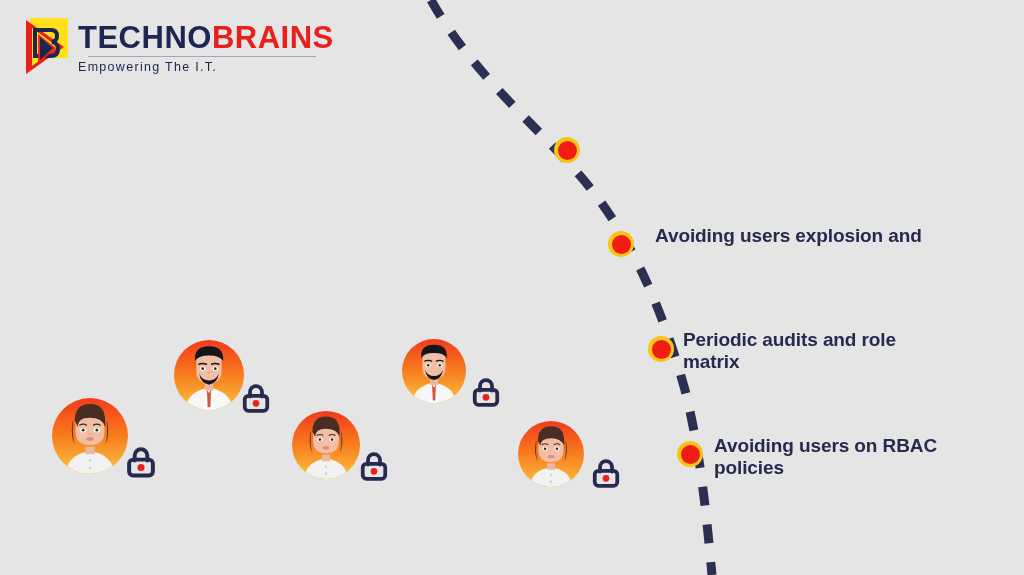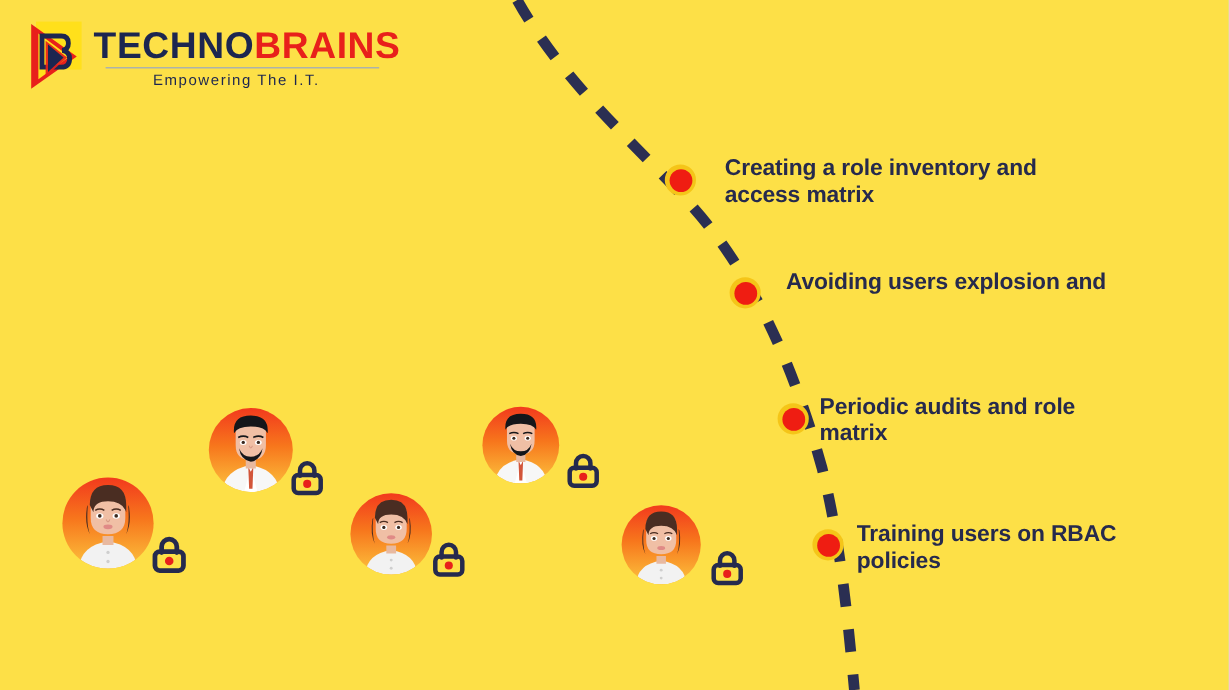--- a/index.html
+++ b/index.html
@@ -10,21 +10,21 @@
     width: 1024px;
     height: 575px;
     background: #b9e5fd;
     font-family: "Liberation Sans", sans-serif;
     overflow: hidden;
   }
   .canvas {
     position: relative;
     width: 1024px;
     height: 575px;
-    background: #fde047;
+    background: #e5e5e5;
     overflow: hidden;
   }
 
   
   .logo {
     position: absolute;
     left: 18px;
     top: 16px;
     display: flex;
     align-items: flex-start;
@@ -63,21 +63,21 @@
   .logo-word .t2 { color: #e8201b; }
   .logo-rule {
     height: 1px;
     background: #9aa8c4;
     margin-top: 3px;
     margin-left: 10px;
     width: 228px;
   }
   .logo-tagline {
     margin-top: 3px;
-    text-align: center;
+    text-align: left;
     font-size: 12.5px;
     letter-spacing: 1.3px;
     color: #1c2650;
     font-weight: 400;
     width: 238px;
   }
 
   
   .headline {
     position: absolute;
@@ -166,45 +166,41 @@
   </div>
 
 
   <svg class="path-svg" viewBox="0 0 1024 575">
     <path d="M431 0 C 470 70, 530 120, 575 170 C 625 225, 660 300, 685 390 C 700 450, 706 510, 712 575" fill="none" stroke="#2b2f52" stroke-width="9" stroke-linecap="butt" stroke-dasharray="19 19"></path>
   </svg>
 
   <div class="bullet-dot" style="left:554px; top:137px;">
       <i></i>
     </div>
-  <div class="bullet-text" style="left:604px; top:130px; width:320px;">
-    <span>Creating a role inventory and</span><br>
-    <span>access matrix</span>
-  </div>
 
   <div class="bullet-dot" style="left:608px; top:231px;">
       <i></i>
     </div>
   <div class="bullet-text" style="left:655px; top:225px; width:320px;">
     <span>Avoiding users explosion and</span><br>
   </div>
 
   <div class="bullet-dot" style="left:648px; top:336px;">
       <i></i>
     </div>
   <div class="bullet-text" style="left:683px; top:329px; width:300px;">
     <span>Periodic audits and role</span><br>
     <span>matrix</span>
   </div>
 
   <div class="bullet-dot" style="left:677px; top:441px;">
       <i></i>
     </div>
   <div class="bullet-text" style="left:714px; top:435px; width:300px;">
-    <span>Training users on RBAC</span><br>
+    <span>Avoiding users on RBAC</span><br>
     <span>policies</span>
   </div>
 
   <div class="avatar" style="left:52px; top:398px; width:76px; height:76px;">
     <svg width="76" height="76" viewBox="0 0 100 100">
       <defs>
           <clipPath id="c1">
             <circle cx="50" cy="50" r="50"></circle>
           </clipPath>
         </defs>

